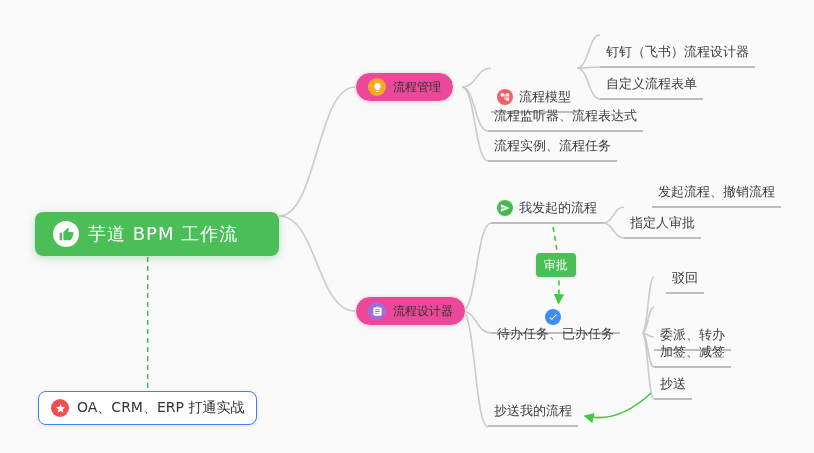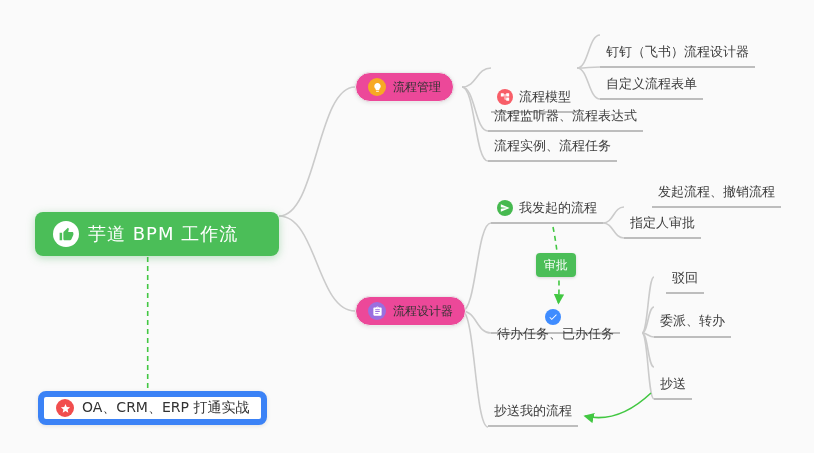--- a/index.html
+++ b/index.html
@@ -37,21 +37,21 @@
   .circ-red    { background:var(--icon-red); }
   .circ-green  { background:var(--icon-green); }
   .circ-blue   { background:var(--icon-blue); }
   .circ-note   { background:var(--note-icon-red); width:18px; height:18px; }
   .circ-note svg { width:11px; height:11px; }
 
   .leaf { font-size:13px; line-height:18px; color:#3d3d3d; padding:0 6px 5px 6px;
           height:25px; border-bottom:2px solid var(--underline); }
   .leaf .circ { width:16px; height:16px; margin-right:6px; }
 
-  .note { background:#fff; border:6px solid #3b82f6; border-radius:8px;
+  .note { background:#fff; border:1px solid #3b82f6; border-radius:8px;
           box-shadow:0 1px 4px rgba(0,0,0,.10); padding:7px 12px; height:34px;
           font-size:14px; color:#333; gap:8px; }
 
   .tag { position:absolute; z-index:3; background:var(--tag-bg); color:#fff; font-size:12px;
          line-height:1; padding:6px 8px; border-radius:4px; box-shadow:0 1px 3px rgba(0,0,0,.15); }
 </style>
 </head>
 <body>
 
 <div class="canvas">
@@ -154,22 +154,25 @@
     <span class="circ circ-blue">
       <svg viewBox="0 0 24 24">
           <path d="M9 16.17L4.83 12l-1.42 1.41L9 19 21 7l-1.41-1.41z"></path>
         </svg>
     </span>
     <span>待办任务、已办任务</span>
   </div>
   <div class="node leaf" style="left:654px;top:269px;margin-left:12px;">
     <span>驳回</span>
   </div>
-  <div class="node leaf" style="left:654px;top:313px;font-family:Liberation Mono, monospace;">
+  <div class="node leaf" style="left:654px;top:326px;">
     <span>委派、转办</span>
+  </div>
+  <div class="node leaf" style="left:654px;top:343px;">
+    <span>加签、减签</span>
   </div>
   <div class="node leaf" style="left:654px;top:375px;">
     <span>抄送</span>
   </div>
 
   <div class="node leaf" style="left:488px;top:402px;">
     <span>抄送我的流程</span>
   </div>
 
   <div class="tag" style="left: 535.75px; top: 253px;">审批</div>

